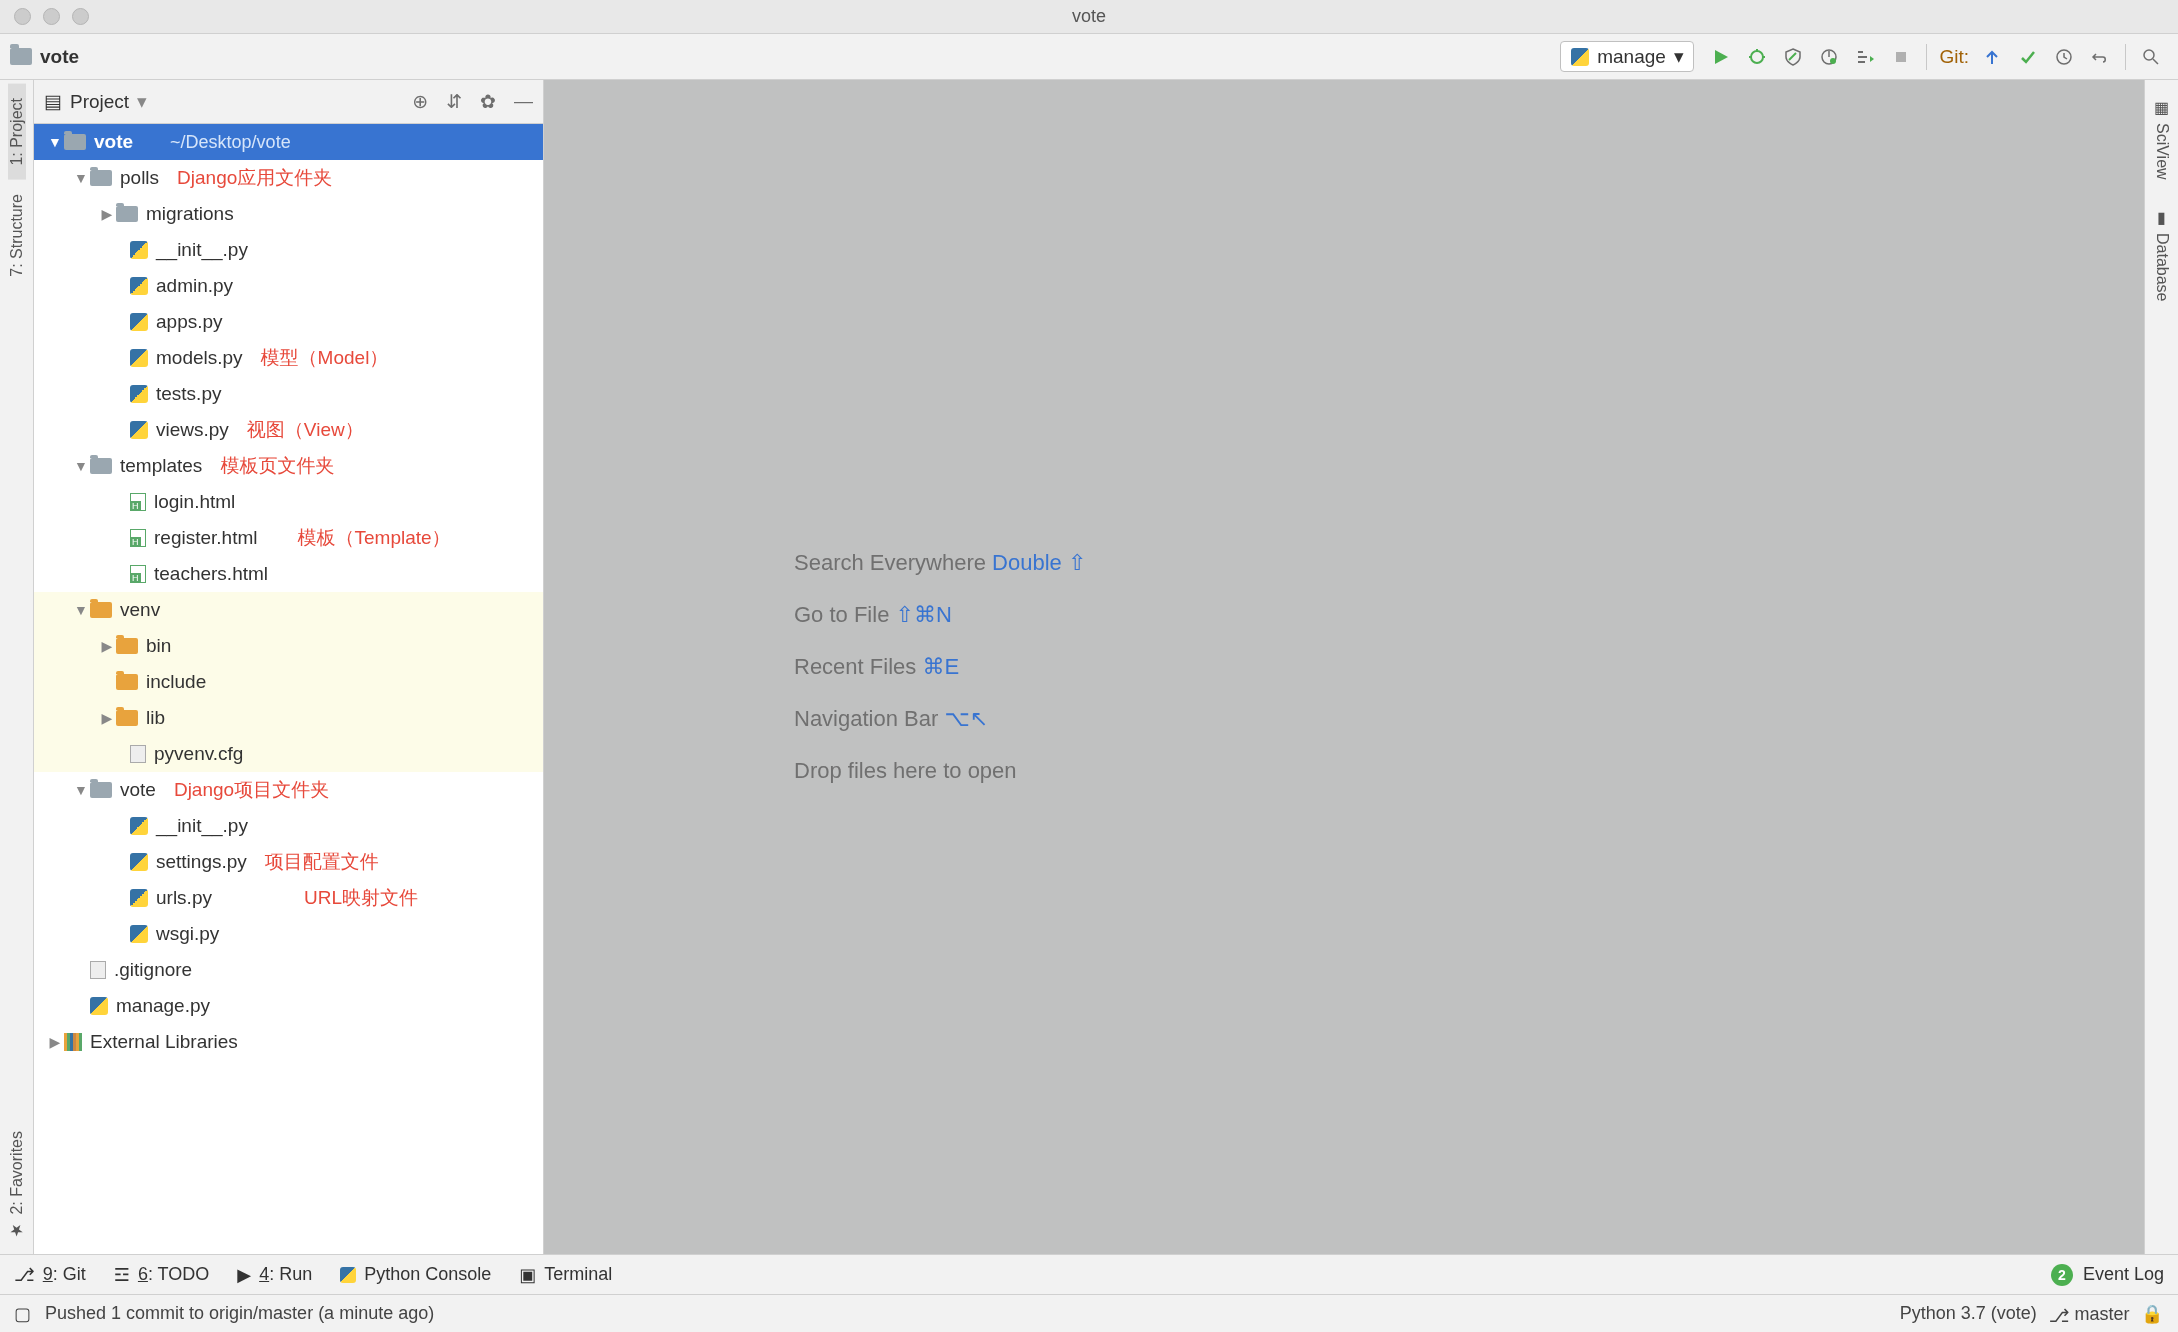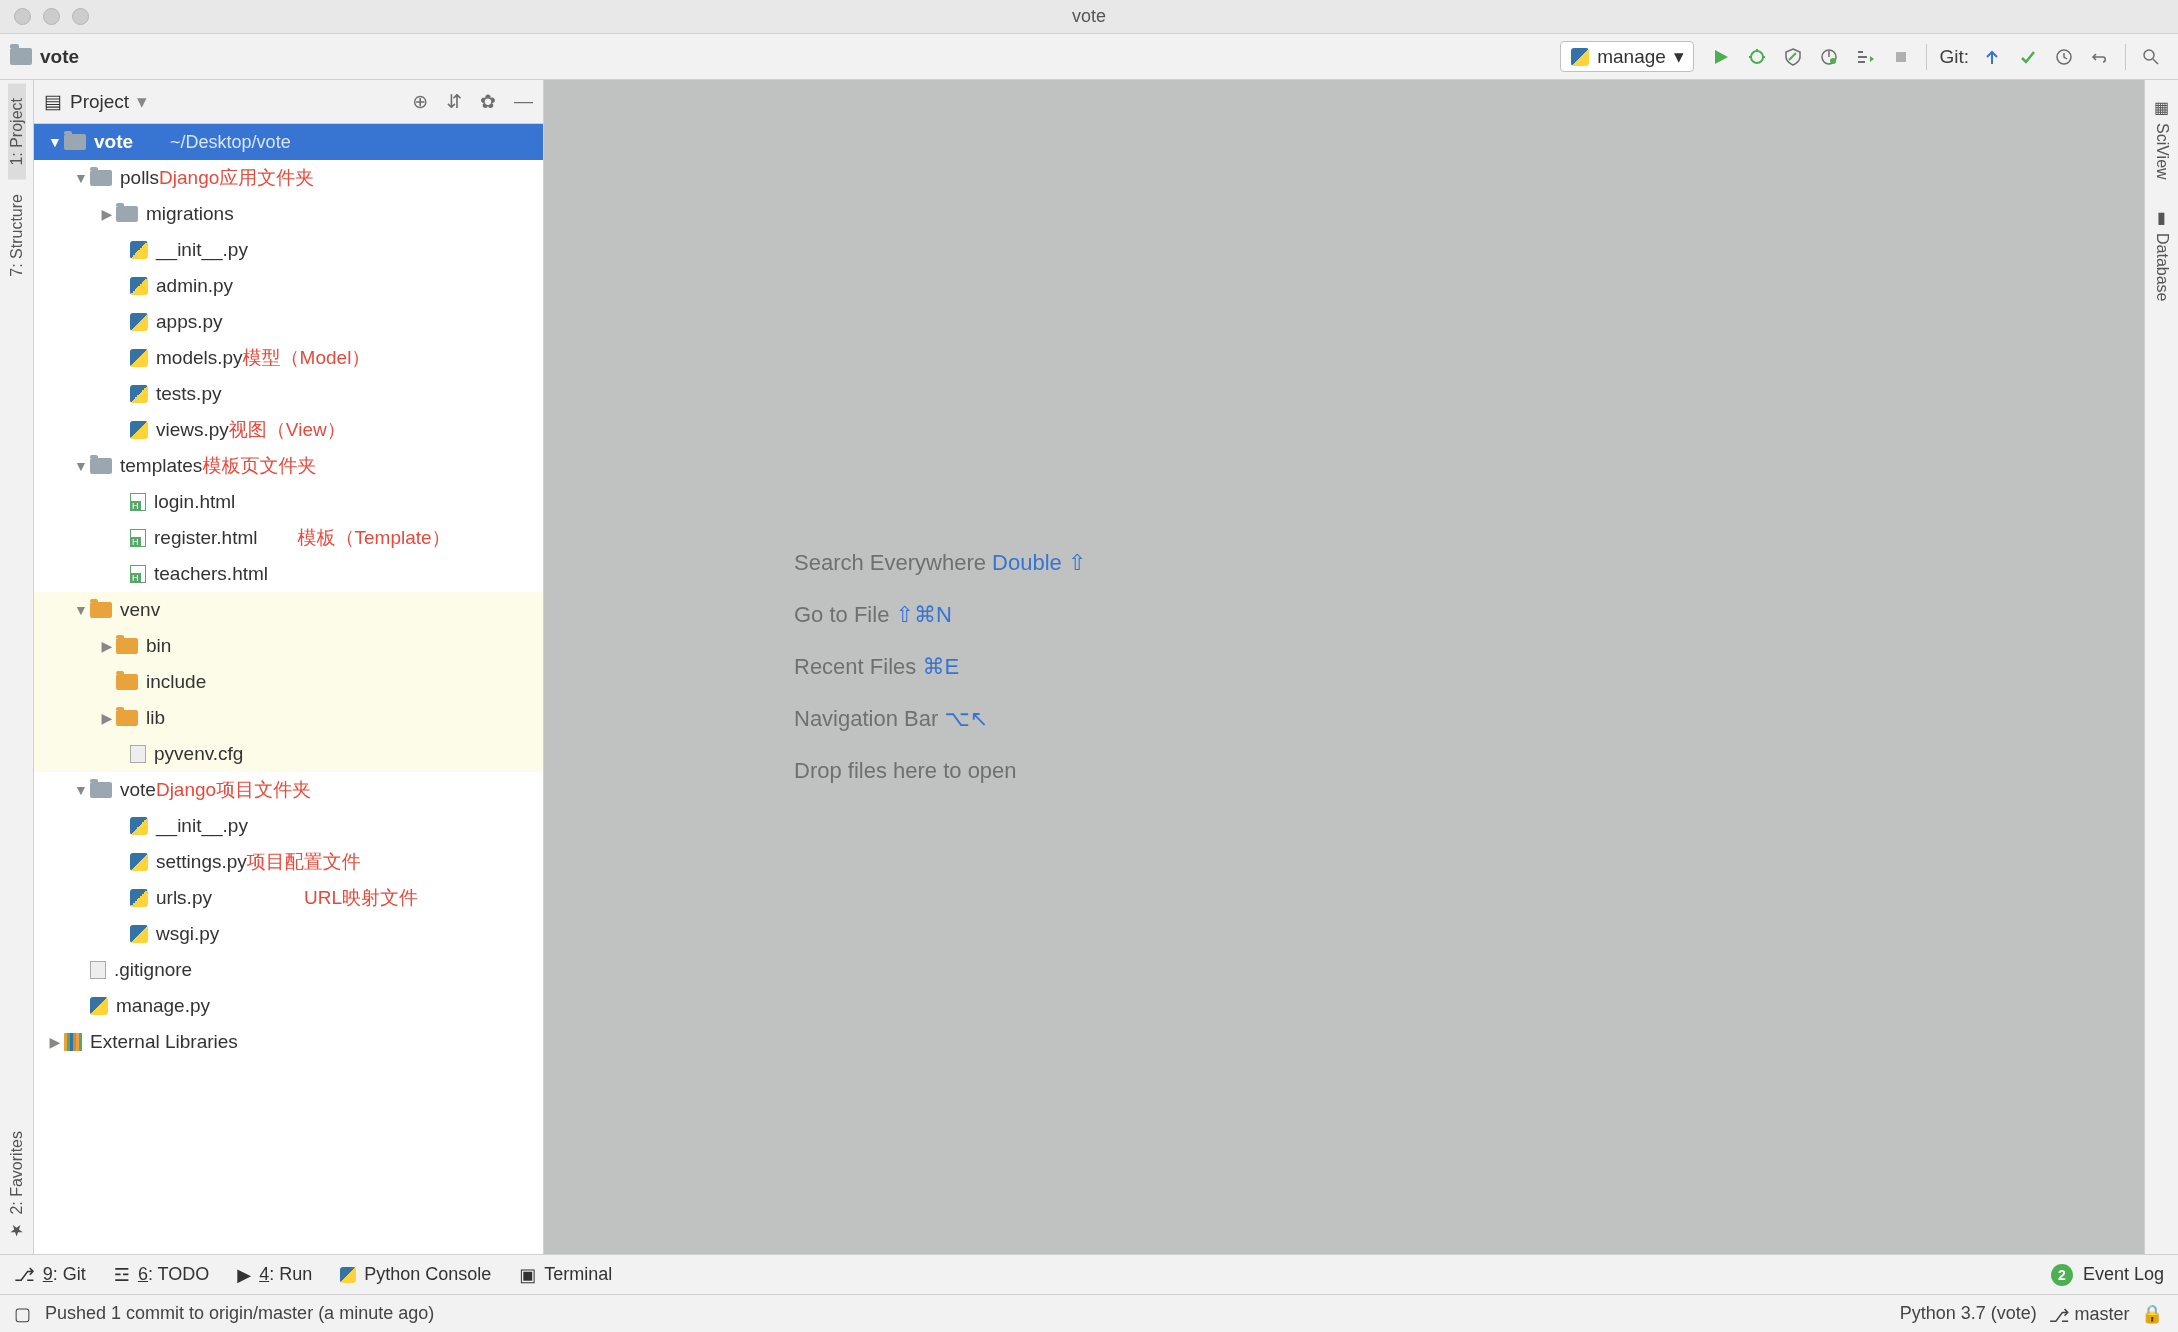--- a/index.html
+++ b/index.html
@@ -14,21 +14,21 @@
 
 .navbar { height: 46px; background: #f2f2f2; border-bottom: 1px solid #d0d0d0; display: flex; align-items: center; justify-content: space-between; padding: 0 10px; }
 .nav-left { display: flex; align-items: center; gap: 8px; }
 .folder-i { width: 22px; height: 17px; background: #9aa7b0; border-radius: 2px; position: relative; }
 .folder-i::before { content: ""; position: absolute; top: -4px; left: 0; width: 9px; height: 4px; background: #9aa7b0; border-radius: 2px 2px 0 0; }
 .nav-right { display: flex; align-items: center; gap: 2px; padding-left: 48px; }
 .run-sel { display: flex; align-items: center; gap: 8px; border: 1px solid #c0c0c0; border-radius: 4px; padding: 3px 10px; background: #fff; margin-right: 8px; }
 .py-i { width: 18px; height: 18px; background: linear-gradient(135deg, #3572A5 50%, #FFD43B 50%); border-radius: 3px; }
 .tb-btn { width: 34px; height: 34px; display: flex; align-items: center; justify-content: center; cursor: pointer; color: #6e6e6e; }
 .sep { width: 1px; height: 26px; background: #c8c8c8; margin: 0 6px; }
-.git-lbl { color: #404040; margin: 0 4px; }
+.git-lbl { color: #a16207; margin: 0 4px; }
 
 
 .main { display: flex; height: calc(100% - 34px - 46px - 40px - 38px); }
 .left-gutter { width: 34px; background: #f2f2f2; border-right: 1px solid #d0d0d0; display: flex; flex-direction: column; align-items: center; padding-top: 4px; }
 .gutter-item { writing-mode: vertical-rl; transform: rotate(180deg); font-size: 16px; color: #555; padding: 14px 0; cursor: pointer; display: flex; align-items: center; gap: 6px; }
 .gutter-item.sel { background: #dcdcdc; }
 .gutter-bottom { margin-top: auto; }
 .right-gutter { width: 34px; background: #f2f2f2; border-left: 1px solid #d0d0d0; display: flex; flex-direction: column; align-items: center; padding-top: 4px; }
 .gutter-item-r { writing-mode: vertical-rl; font-size: 16px; color: #555; padding: 14px 0; cursor: pointer; display: flex; align-items: center; gap: 6px; }
 
@@ -50,21 +50,21 @@
 .fi-fold { background: #9aa7b0; border-radius: 2px; position: relative; height: 16px; }
 .fi-fold::before { content:""; position:absolute; top:-3px; left:0; width:8px; height:3px; background:#9aa7b0; border-radius:2px 2px 0 0; }
 .fi-fold.orange { background: #e8a33d; } .fi-fold.orange::before { background:#e8a33d; }
 .fi-py { background: linear-gradient(135deg, #3572A5 50%, #FFD43B 50%); border-radius: 3px; width: 18px; height: 18px; }
 .fi-html { background: #fff; border: 1px solid #59a869; width: 16px; height: 18px; position: relative; }
 .fi-html::after { content:"H"; position:absolute; bottom:-1px; left:-1px; background:#59a869; color:#fff; font-size:9px; padding:0 2px; }
 .fi-txt { background: #eee; border: 1px solid #aaa; width: 16px; height: 18px; }
 .fi-lib { width: 18px; height: 18px; background: repeating-linear-gradient(90deg, #e8a33d 0 3px, #59a869 3px 6px, #3572A5 6px 9px, #c84 9px 12px); }
 .addl { color: #888; margin-left: 8px; font-size: 18px; }
 .row.sel .addl { color: #d6e5fa; margin-left: 37px; }
-.anno { color: #e7493b; font-size: 19px; }
+.anno { color: #e7493b; margin-left: 18px; font-size: 19px; }
 
 
 .editor { flex: 1; background: #c0c1c1; display: flex; flex-direction: column; align-items: flex-start; justify-content: center; padding-left: 250px; gap: 26px; }
 .ed-line { font-size: 22px; color: #707070; }
 .ed-line .sc { color: #3874d1; }
 
 
 .bottombar { height: 40px; background: #f2f2f2; border-top: 1px solid #d0d0d0; display: flex; align-items: center; padding: 0 14px; gap: 28px; }
 .bb-item { display: flex; align-items: center; gap: 8px; cursor: pointer; font-size: 18px; color: #333; }
 .bb-item u { text-decoration: underline; }

